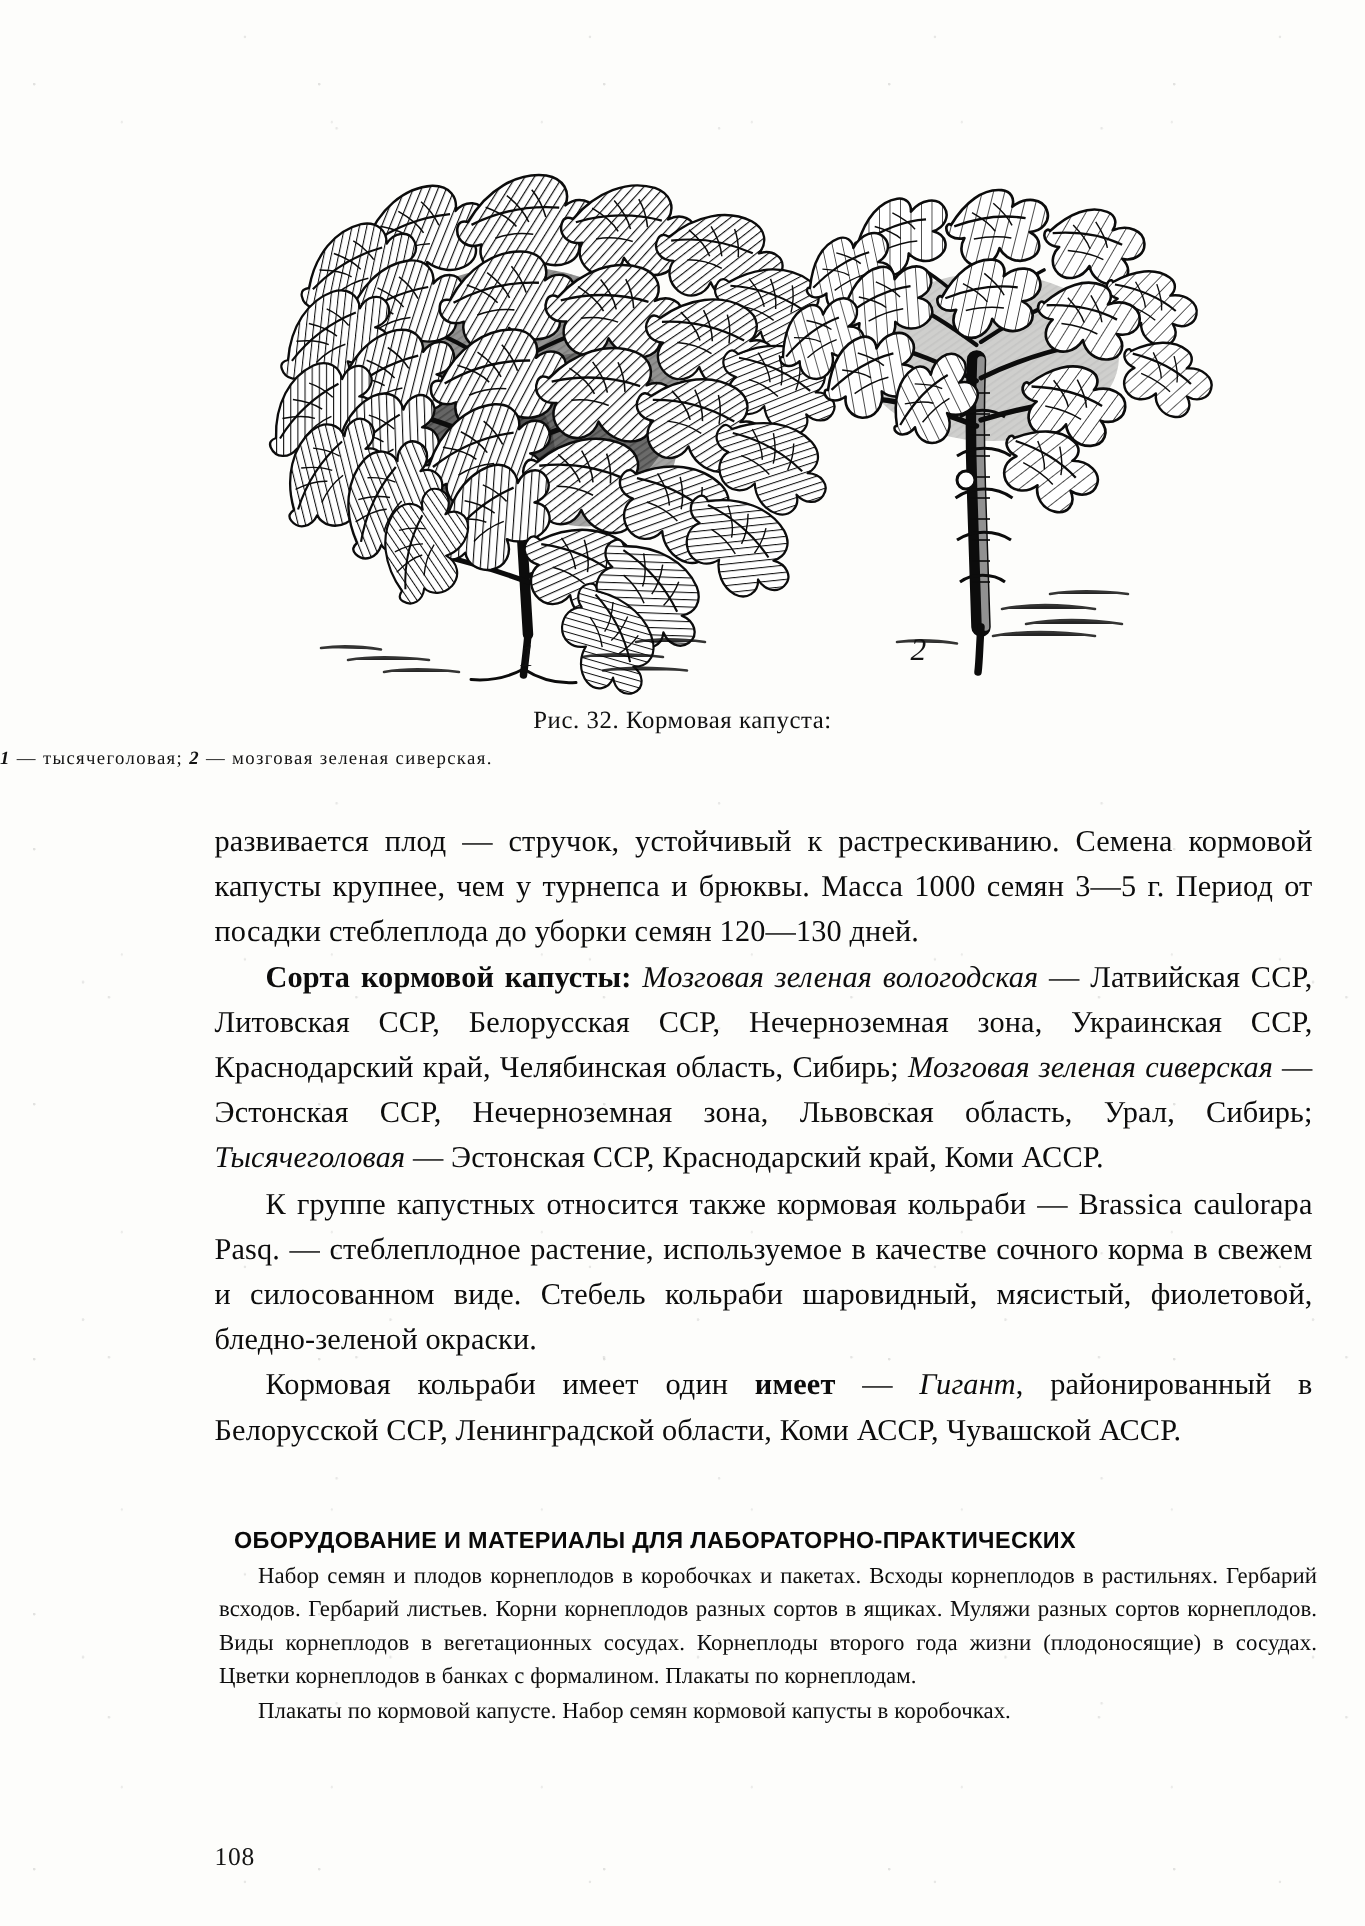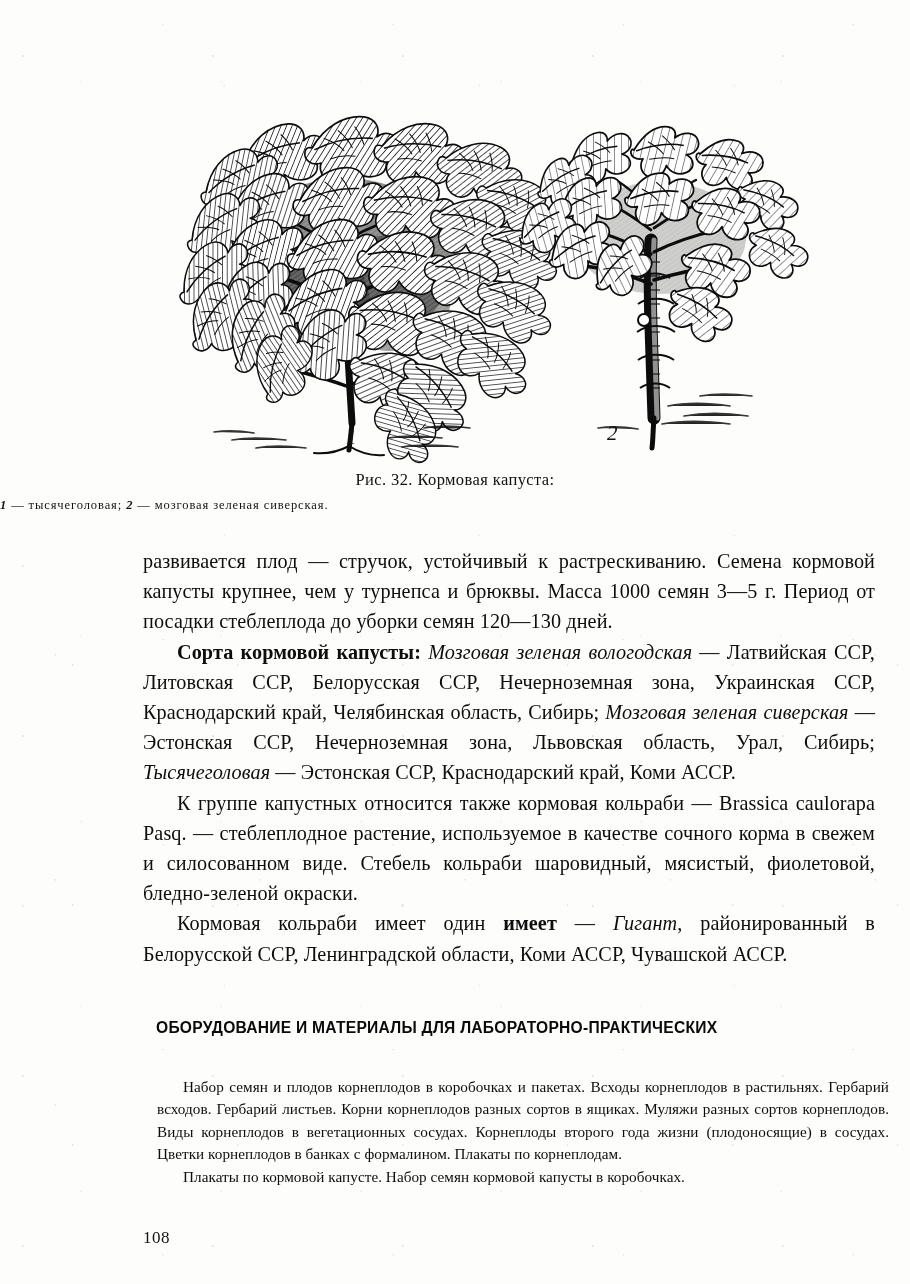--- a/index.html
+++ b/index.html
@@ -114,24 +114,23 @@
     line-height: 25px;
     letter-spacing: .25px;
     color: #0a0a0a;
     margin-top: 43px;
   }
   .section-heading span { display: block; }
 
   
   .smalltext {
     position: absolute;
-    left: 157px;
+    left: 146px;
     top: 1040px;
     width: 732px;
-    margin-top: 36px;
   }
   p.small {
     margin: 0;
     font-size: 15.2px;
     line-height: 22.4px;
     text-align: justify;
     text-indent: 26px;
     letter-spacing: .05px;
   }
 

